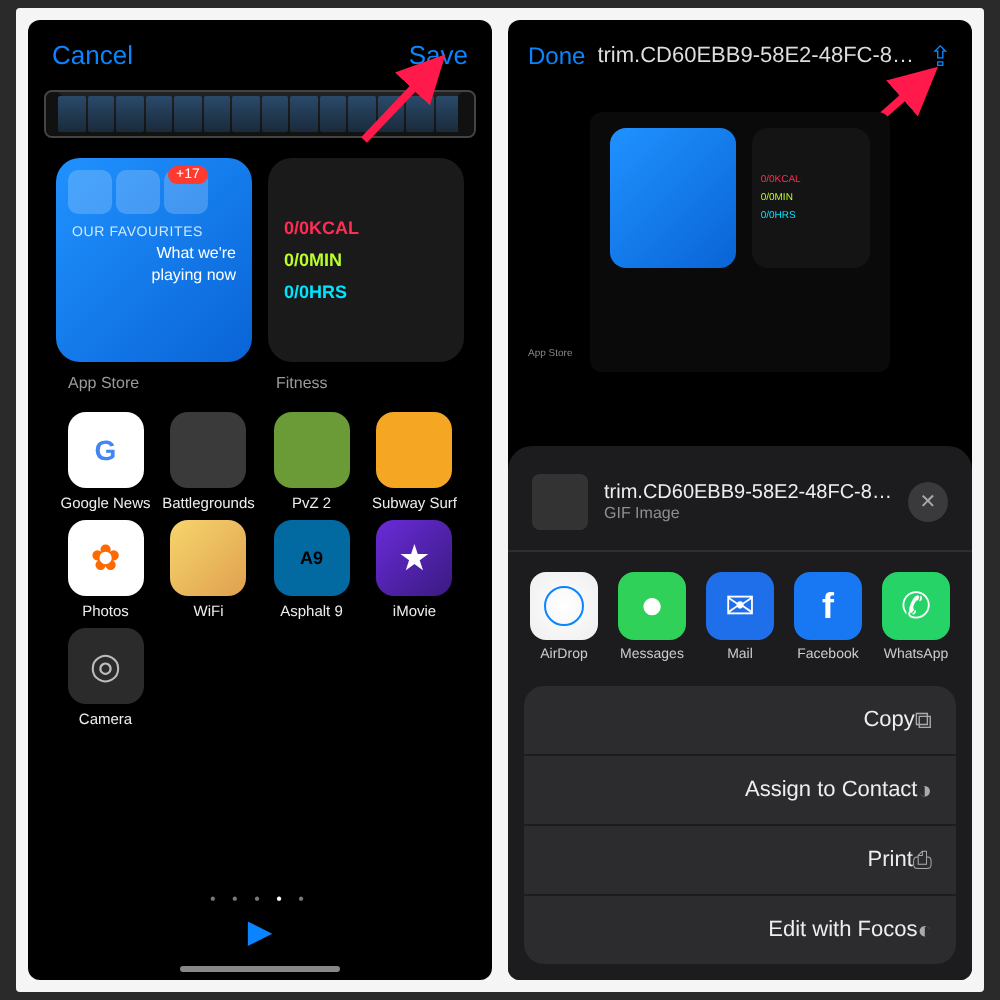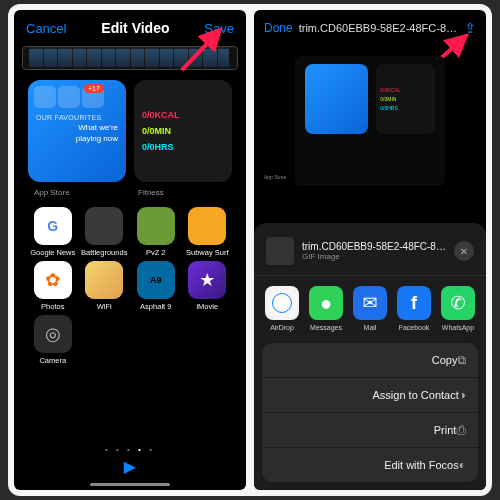--- a/index.html
+++ b/index.html
@@ -1,17 +1,17 @@
 <!DOCTYPE html>
 <html><head>
 <meta charset="utf-8">
 <style>
   * { margin: 0; padding: 0; box-sizing: border-box; font-family: -apple-system, BlinkMacSystemFont, "Segoe UI", sans-serif; }
   body { background: #2a2a2a; display: flex; justify-content: center; align-items: center; width: 500px; height: 500px; }
-  .container { display: flex; gap: 8px; background: #f5f5f5; padding: 6px; border-radius: 12px; }
+  .container { display: flex; gap: 8px; background: #f5f5f5; padding: 6px; border-radius: 2px; }
   .phone { width: 232px; height: 480px; background: #000; border-radius: 6px; overflow: hidden; position: relative; color: #fff; font-size: 10px; }
 
   
   .edit-header { display: flex; justify-content: space-between; align-items: center; padding: 10px 12px 6px; font-size: 13px; }
   .edit-header .title { font-weight: 600; font-size: 14px; }
   .link-blue { color: #0a84ff; }
   .trim-bar { margin: 4px 8px; height: 24px; background: linear-gradient(#222,#111); border: 1px solid #444; border-radius: 4px; position: relative; overflow: hidden; }
   .trim-frames { position:absolute; inset:2px 6px; display:flex; gap:1px; }
   .trim-frames span { flex:1; background: linear-gradient(#2a4a6a,#1a2a3a); border-radius:1px; }
   .trim-bar::before,.trim-bar::after { content:""; position:absolute; top:0; bottom:0; width:8px; background:#111; border-radius:3px; }
@@ -92,21 +92,20 @@
   .action.hl { outline:2px solid #d9363e; outline-offset:-2px; }
 </style>
 </head>
 <body>
 
 <div class="container">
 
   <div class="phone">
     <div class="edit-header">
       <span class="link-blue">Cancel</span>
-      <span class="title">Edit Video</span>
       <span class="link-blue">Save</span>
     </div>
     <div class="trim-bar">
       <div class="trim-frames">
           <span></span>
           <span></span>
           <span></span>
           <span></span>
           <span></span>
           <span></span>

